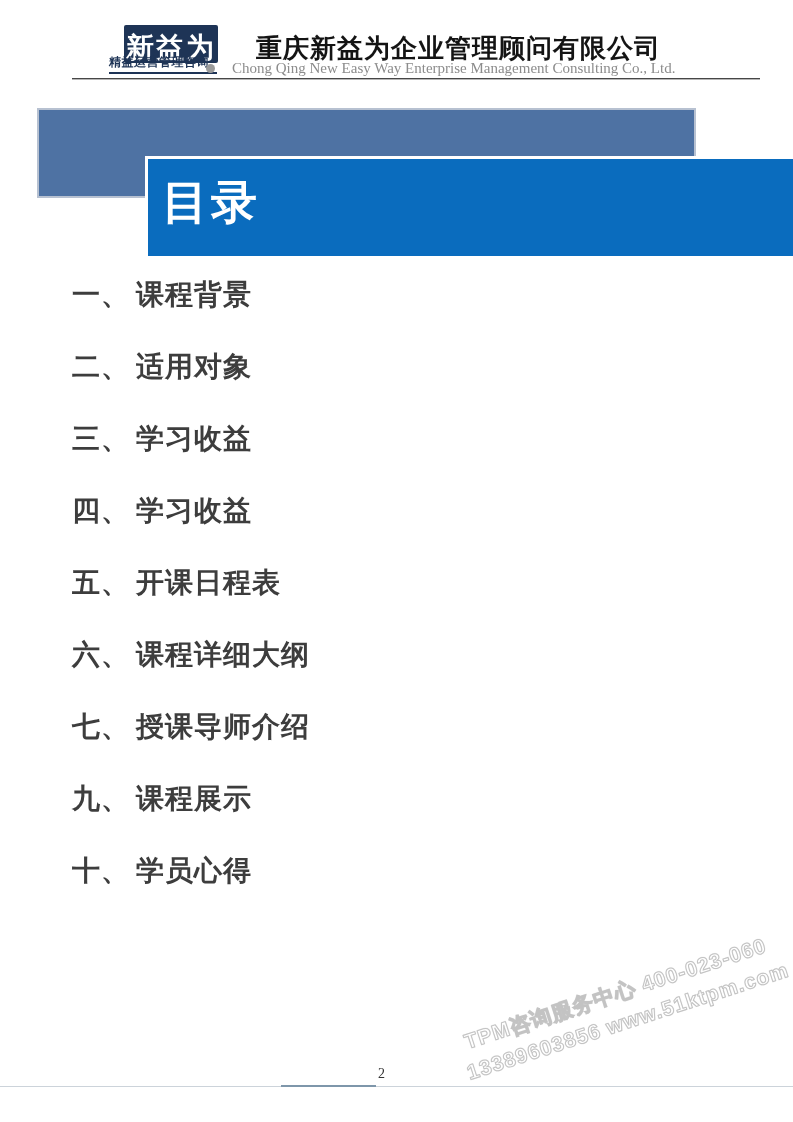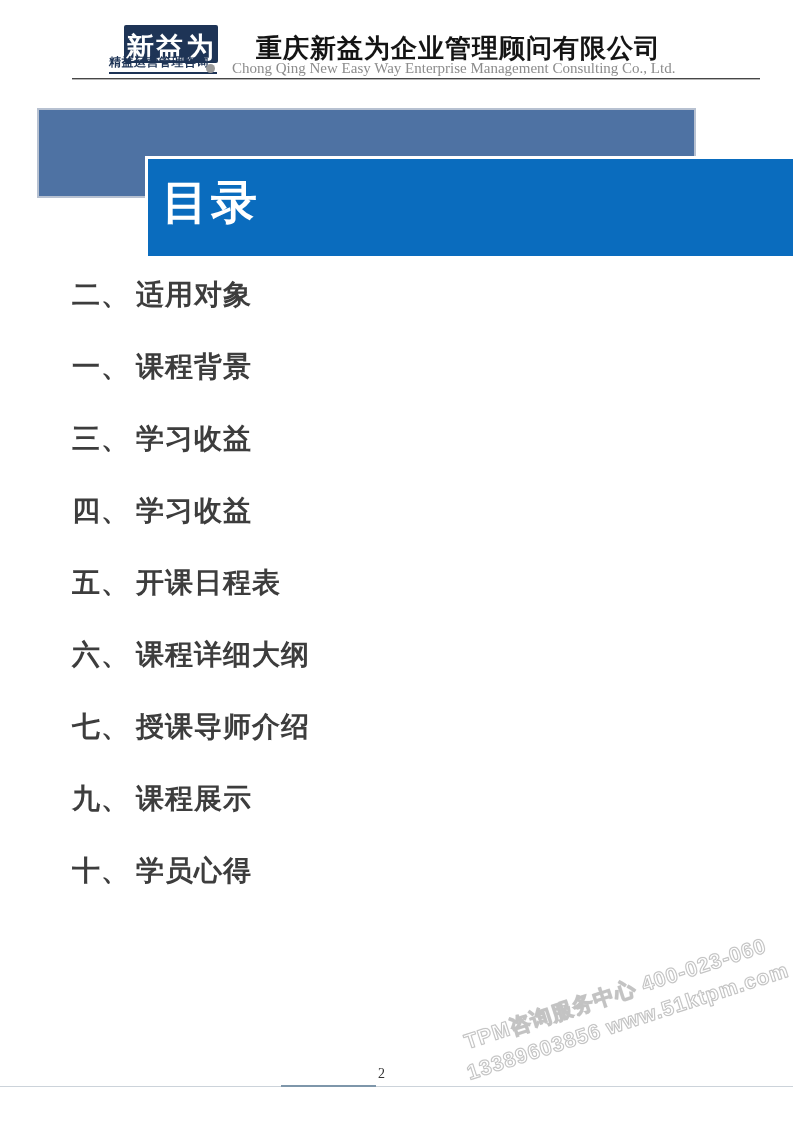--- a/index.html
+++ b/index.html
@@ -106,24 +106,24 @@
   <div class="company-en">Chong Qing New Easy Way Enterprise Management Consulting Co., Ltd.</div>
   <div class="header-rule"></div>
 
   <div class="banner-slate"></div>
   <div class="banner-blue">
     <div class="banner-title">目录</div>
   </div>
 
   <ul class="toc-list">
     <li class="toc-item">
-      <span class="toc-num">二、</span><span>适用对象</span>
+      <span class="toc-num">一、</span><span>课程背景</span>
     </li>
     <li class="toc-item">
-      <span class="toc-num">一、</span><span>课程背景</span>
+      <span class="toc-num">二、</span><span>适用对象</span>
     </li>
     <li class="toc-item">
       <span class="toc-num">三、</span><span>学习收益</span>
     </li>
     <li class="toc-item">
       <span class="toc-num">四、</span><span>学习收益</span>
     </li>
     <li class="toc-item">
       <span class="toc-num">五、</span><span>开课日程表</span>
     </li>

